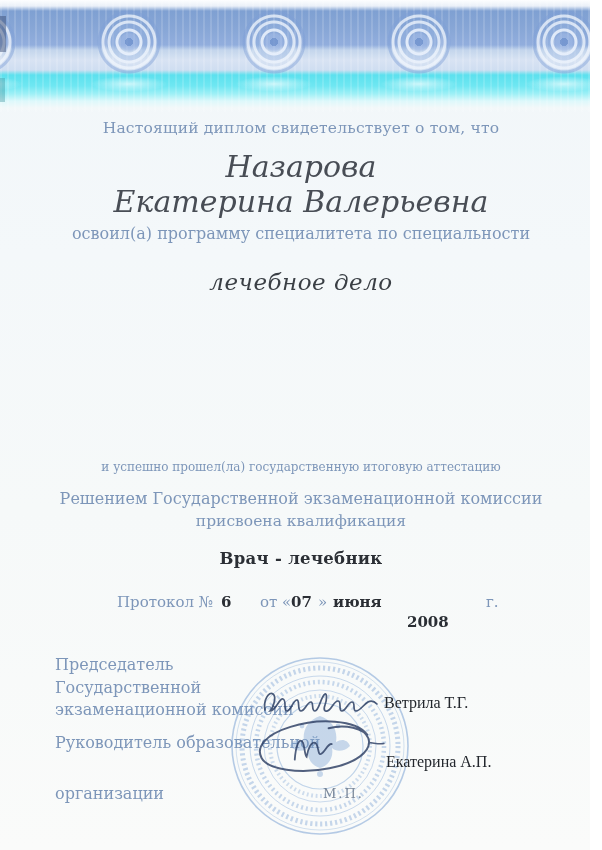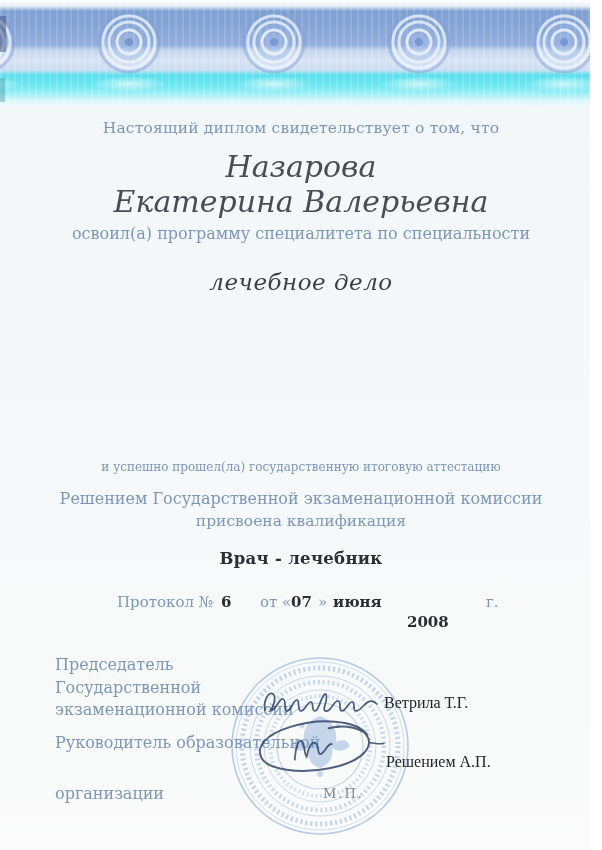--- a/index.html
+++ b/index.html
@@ -137,16 +137,16 @@
 
   <svg class="sig2" viewBox="0 0 136 64">
     <g fill="none" stroke="#2c3e63" stroke-linecap="round" opacity=".82">
       <path d="M118,22 C108,6 70,2 42,9 C16,15 6,27 11,38 C16,50 48,57 78,53 C104,50 122,39 119,26 C116,15 96,10 80,13" stroke-width="2"></path>
       <path d="M44,42 C46,28 50,20 53,25 C55,29 54,38 56,40 C58,32 62,24 66,27 C69,30 67,40 71,38 C75,36 78,28 82,29" stroke-width="1.8"></path>
       <path d="M119,30 C125,31 130,33 134,32" stroke-width="1.6"></path>
     </g>
   </svg>
 
   <div class="sig-name n1">Ветрила Т.Г.</div>
-  <div class="sig-name n2">Решением А.П.</div>
+  <div class="sig-name n2">Екатерина А.П.</div>
   <div class="mp">М.П.</div>
 
 </div>
 
 </body></html>

